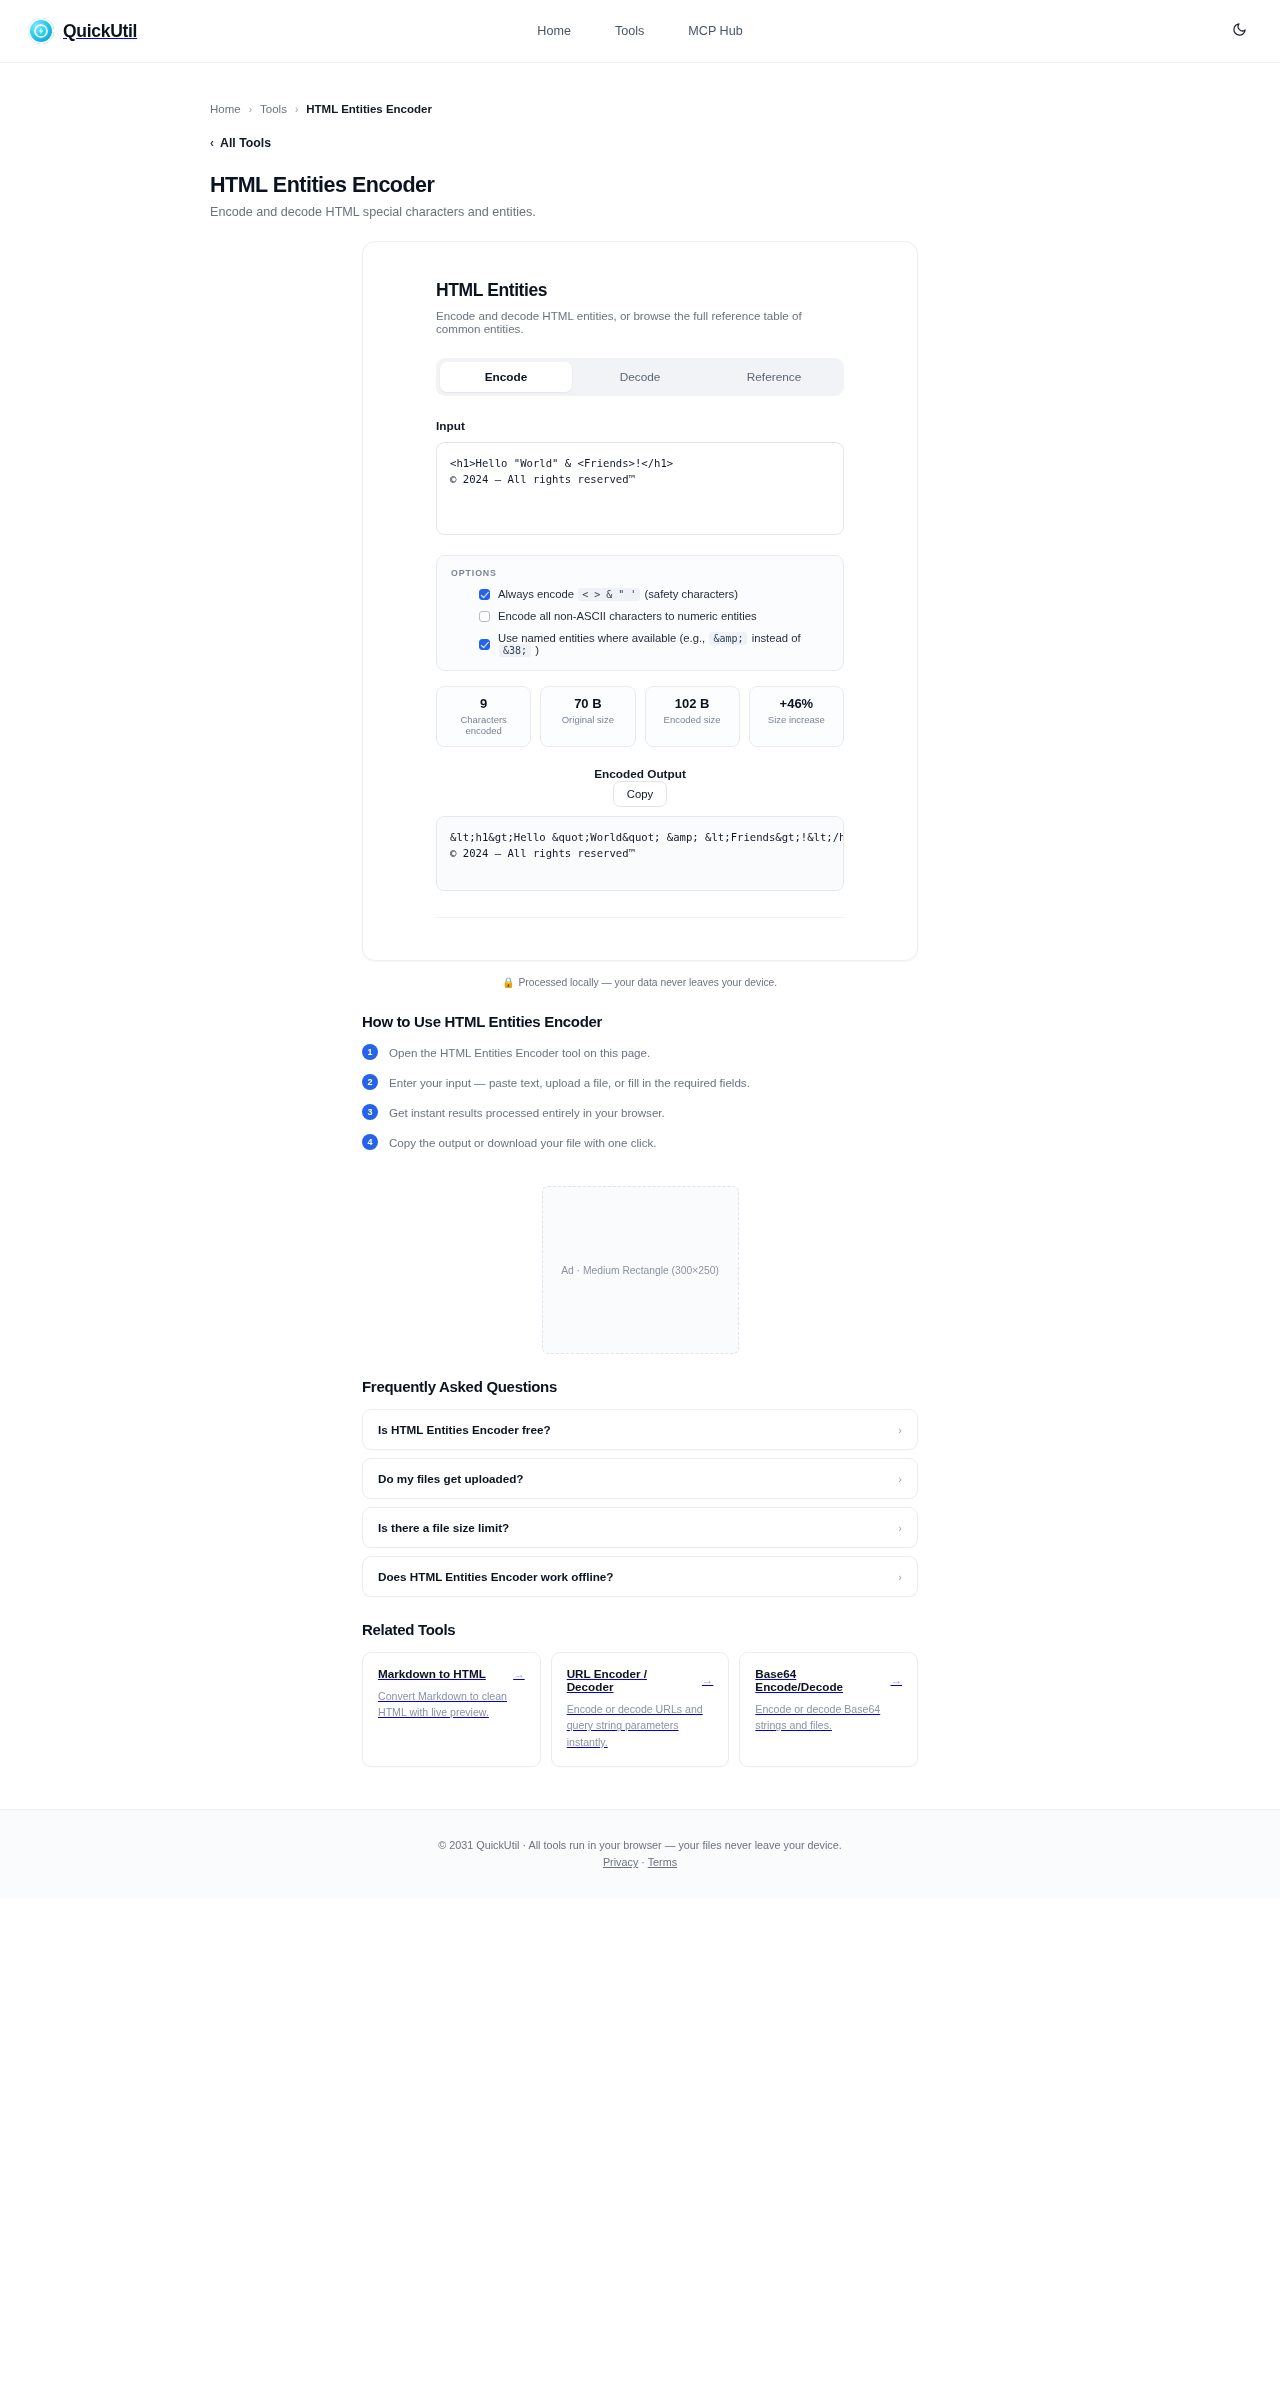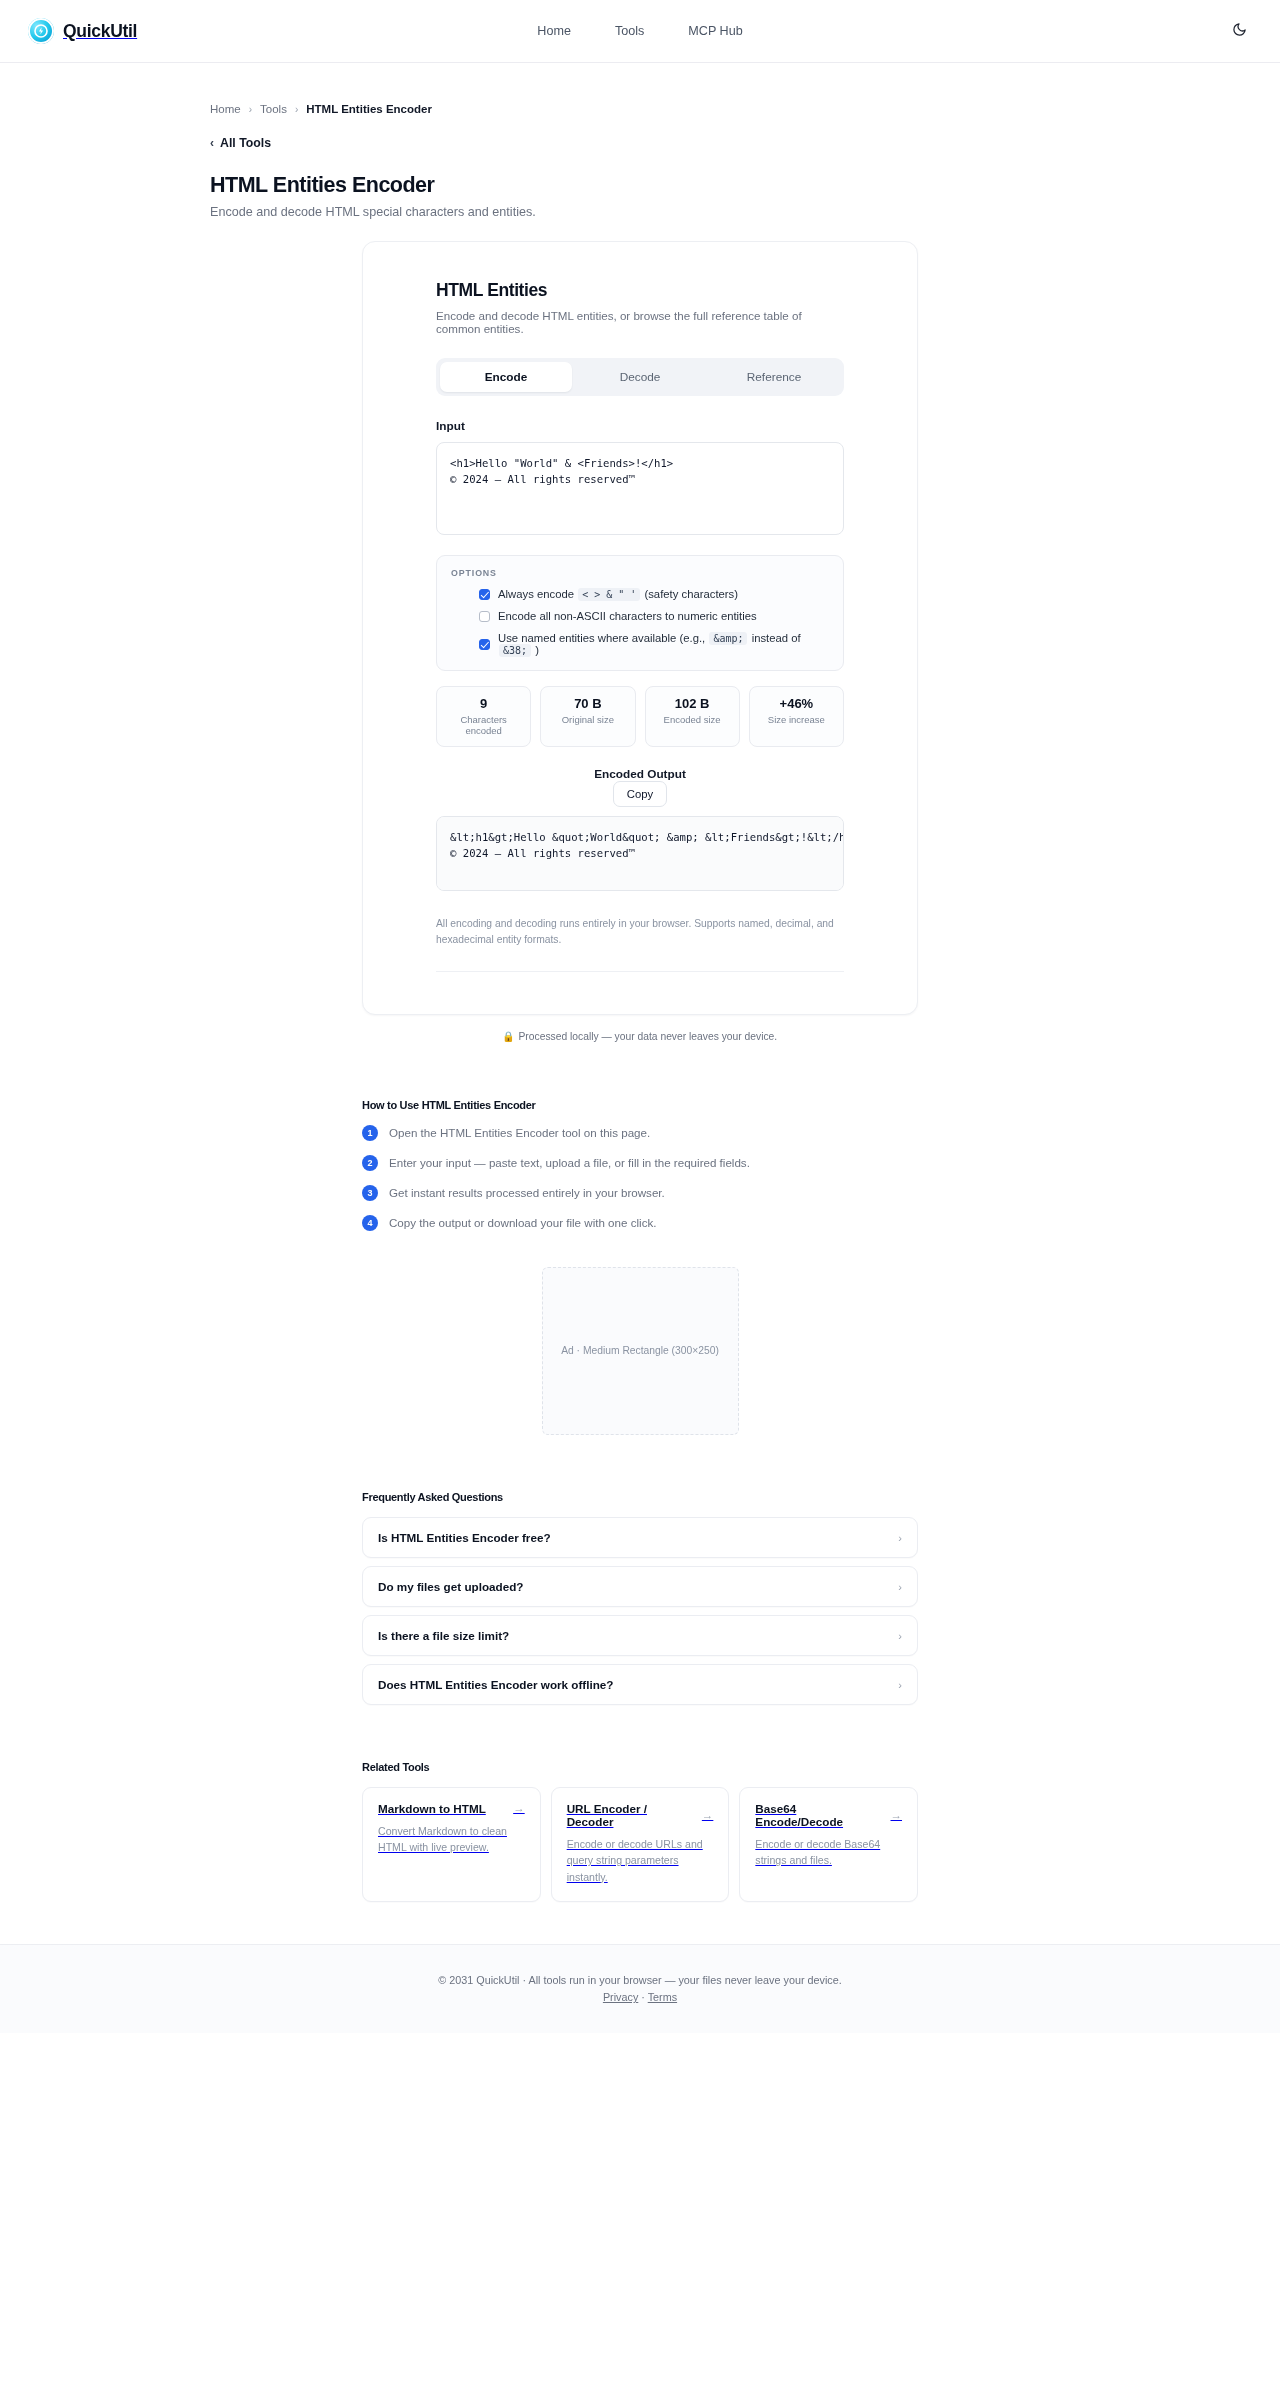--- a/index.html
+++ b/index.html
@@ -171,21 +171,21 @@
   .card-rule { margin-top: 22px; border-top: 1px solid #eef0f4; }
 
   .privacy-note {
     margin: 15px auto 0; text-align: center;
     font-size: 10.3px; color: #6b7280;
   }
 
   
   .section { width: 556px; margin: 0 auto; }
   .section-title {
-    margin-top: 56px; font-size: 11px; font-weight: 700;
+    margin-top: 24px; font-size: 15px; font-weight: 700;
     letter-spacing: -0.3px; color: #0b1220;
   }
   .steps { margin-top: 14px; display: flex; flex-direction: column; gap: 14px; }
   .step { display: flex; align-items: center; gap: 11px; }
   .step-num {
     width: 16px; height: 16px; border-radius: 50%; background: #2563eb;
     color: #fff; font-size: 9px; font-weight: 700;
     display: flex; align-items: center; justify-content: center; flex: none;
   }
   .step-text { font-size: 11.6px; color: #6b7280; }
@@ -336,21 +336,20 @@
       </div>
     </div>
 
     <div class="output-head">
       <div class="field-label">Encoded Output</div>
       <button class="copy-btn">Copy</button>
     </div>
     <textarea class="code-area readonly" readonly="" spellcheck="false" style="">&amp;lt;h1&amp;gt;Hello &amp;quot;World&amp;quot; &amp;amp; &amp;lt;Friends&amp;gt;!&amp;lt;/h1&amp;gt;
 © 2024 — All rights reserved™</textarea>
 
-    <p class="card-note">All encoding and decoding runs entirely in your browser. Supports named, decimal, and hexadecimal entity formats.</p>
     <div class="card-rule"></div>
   </section>
 
   <p class="privacy-note">🔒 Processed locally — your data never leaves your device.</p>
 
   <section class="section">
     <h2 class="section-title">How to Use HTML Entities Encoder</h2>
     <div class="steps">
       <div class="step">
         <span class="step-num">1</span>

